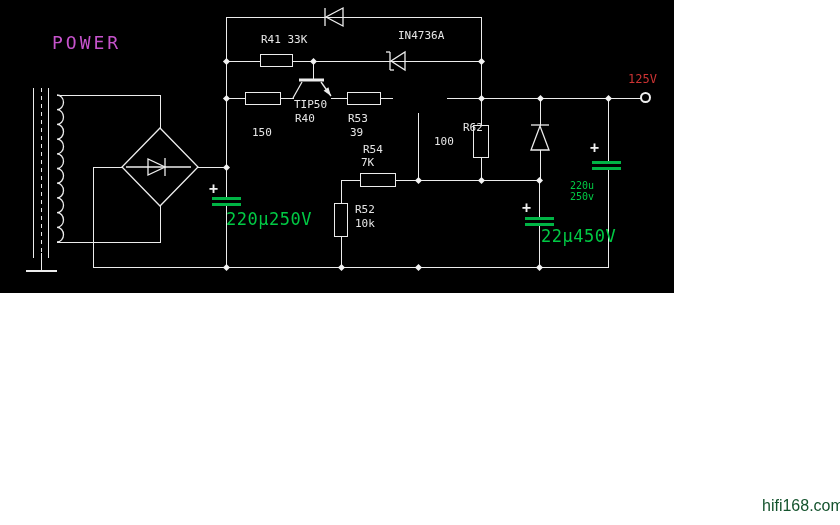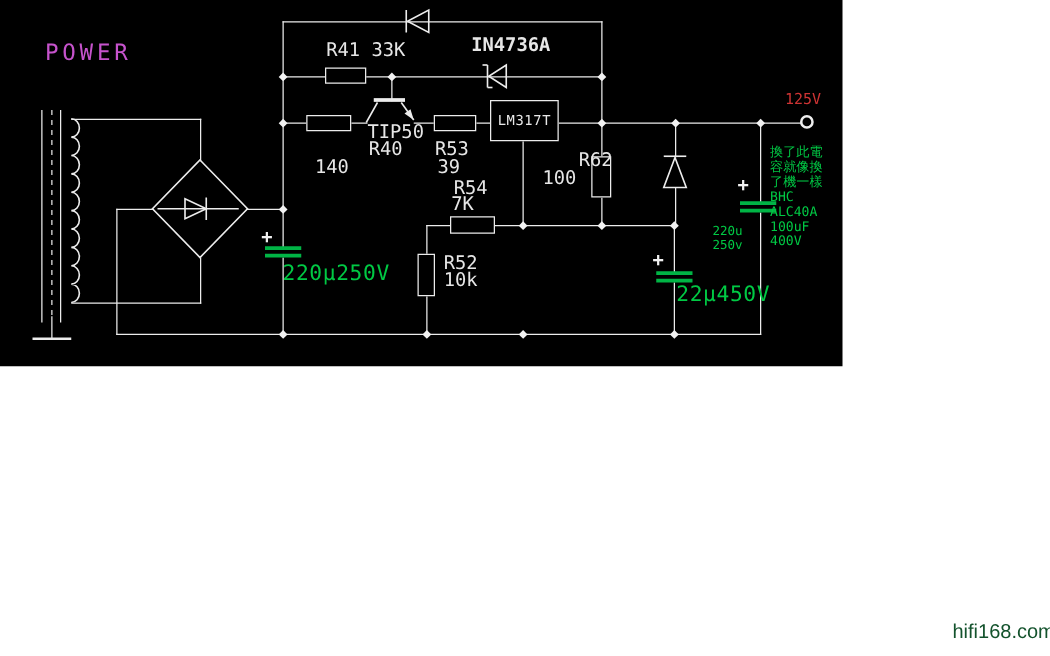--- a/index.html
+++ b/index.html
@@ -6,30 +6,30 @@
   #page{position:relative;width:840px;height:525px;background:#ffffff;overflow:hidden;
         font-family:"DejaVu Sans Mono", monospace;}
   #schematic{position:absolute;left:0;top:0;width:674px;height:293px;background:#000;}
   .w{position:absolute;background:#ececec;}
   .wh{height:1.4px;}
   .wv{width:1.4px;}
   .dashedv{position:absolute;width:1.4px;background:repeating-linear-gradient(to bottom,#e8e8e8 0 4px,transparent 4px 8px);}
   .rbox{position:absolute;border:1.4px solid #ececec;background:#000;box-sizing:border-box;}
   .capbar{position:absolute;width:29px;height:3px;background:#00b445;}
   .node{position:absolute;width:5px;height:5px;background:#f2f2f2;transform:rotate(45deg);}
-  .lbl{position:absolute;color:#e6e6e6;font-size:15px;line-height:12px;white-space:pre;}
+  .lbl{position:absolute;color:#e6e6e6;font-size:11px;line-height:12px;white-space:pre;}
   .green{color:#00c944;}
   .red{color:#cd3333;}
   .plus{position:absolute;color:#f0f0f0;font-size:15px;line-height:14px;font-weight:bold;}
   #lm317{position:absolute;left:392px;top:80px;width:55px;height:33px;border:1.6px solid #ececec;
          background:#000;box-sizing:border-box;display:flex;align-items:center;justify-content:center;
          color:#e8e8e8;font-size:11px;letter-spacing:0.5px;}
   #terminal{position:absolute;left:640px;top:92px;width:11px;height:11px;border:2px solid #eee;
             border-radius:50%;background:#000;box-sizing:border-box;}
-  #power-title{position:absolute;left:36px;top:32px;color:#c653cc;font-size:18px;letter-spacing:3px;}
+  #power-title{position:absolute;left:52px;top:32px;color:#c653cc;font-size:18px;letter-spacing:3px;}
   #annotation{position:absolute;left:616px;top:117px;color:#00c944;font-size:10.5px;line-height:11.9px;white-space:pre;}
   #bhc-side{position:absolute;left:570px;top:180px;color:#00c944;font-size:10px;line-height:11px;white-space:pre;}
   .caplbl{font-size:17px;letter-spacing:0.5px;}
   #watermark{position:absolute;left:762px;top:497px;color:#14532d;font-size:16px;
              font-family:"Liberation Sans",sans-serif;}
   svg{position:absolute;overflow:visible;}
 </style>
 </head>
 <body>
 
@@ -109,23 +109,20 @@
     <polygon points="4,32 22,32 13,8" fill="none" stroke="#ececec" stroke-width="1.3"></polygon>
   </svg>
 
   <div class="rbox" style="left:260px;top:54px;width:33px;height:13px;"></div>
   <div class="rbox" style="left:245px;top:92px;width:36px;height:13px;"></div>
   <div class="rbox" style="left:347px;top:92px;width:34px;height:13px;"></div>
   <div class="rbox" style="left:360px;top:173px;width:36px;height:14px;"></div>
   <div class="rbox" style="left:334px;top:203px;width:14px;height:34px;"></div>
   <div class="rbox" style="left:473px;top:125px;width:16px;height:33px;"></div>
 
-  <div id="lm317">
-    <span>LM317T</span>
-  </div>
 
   <div class="capbar" style="left:212px;top:197px;"></div>
   <div class="capbar" style="left:212px;top:203px;"></div>
   <div class="plus" style="left:209px;top:182px;">+</div>
 
   <div class="capbar" style="left:525px;top:217px;"></div>
   <div class="capbar" style="left:525px;top:223px;"></div>
   <div class="plus" style="left:522px;top:201px;">+</div>
 
   <div class="capbar" style="left:592px;top:161px;"></div>
@@ -146,25 +143,25 @@
   <div class="node" style="left:224px;top:265px;"></div>
   <div class="node" style="left:339px;top:265px;"></div>
   <div class="node" style="left:416px;top:265px;"></div>
   <div class="node" style="left:537px;top:265px;"></div>
 
   <div id="terminal"></div>
 
   <div id="power-title">POWER</div>
 
   <div class="lbl" style="left:261px;top:34px;">R41 33K</div>
-  <div class="lbl" style="left:377px;top:30px;font-weight:bold;">IN4736A</div>
+  <div class="lbl" style="left:398px;top:30px;">IN4736A</div>
   <div class="lbl" style="left:294px;top:99px;">TIP50</div>
 
   <div class="lbl" style="left:251px;top:113px;margin-left:44px;">R40</div>
-  <div class="lbl" style="left:252px;top:127px;">140</div>
+  <div class="lbl" style="left:252px;top:127px;">150</div>
 
   <div class="lbl" style="left:348px;top:113px;text-align:right;">R53</div>
   <div class="lbl" style="left:350px;top:127px;">39</div>
 
   <div class="lbl" style="left:419px;top:122px;padding-left:44px;">R62</div>
   <div class="lbl" style="left:434px;top:136px;">100</div>
 
   <div class="lbl" style="left:363px;top:144px;">R54</div>
   <div class="lbl" style="left:361px;top:157px;">7K</div>
 
@@ -172,24 +169,17 @@
   <div class="lbl" style="left:355px;top:218px;">10k</div>
 
   <div class="lbl red" style="left:628px;top:73px;font-size:12px;">125V</div>
 
   <div class="lbl green caplbl" style="left:226px;top:213px;">220µ250V</div>
   <div class="lbl green caplbl" style="left:541px;top:230px;text-align:right;">22µ450V</div>
 
   <div id="bhc-side"><span>220u</span>
 <span>250v</span></div>
 
-  <div id="annotation"><span>換了此電</span>
-<span>容就像換</span>
-<span>了機一樣</span>
-<span>BHC</span>
-<span>ALC40A</span>
-<span>100uF</span>
-<span>400V</span></div>
 
  </div>
 
  <div id="watermark">hifi168.com</div>
 </div>
 
 </body></html>

